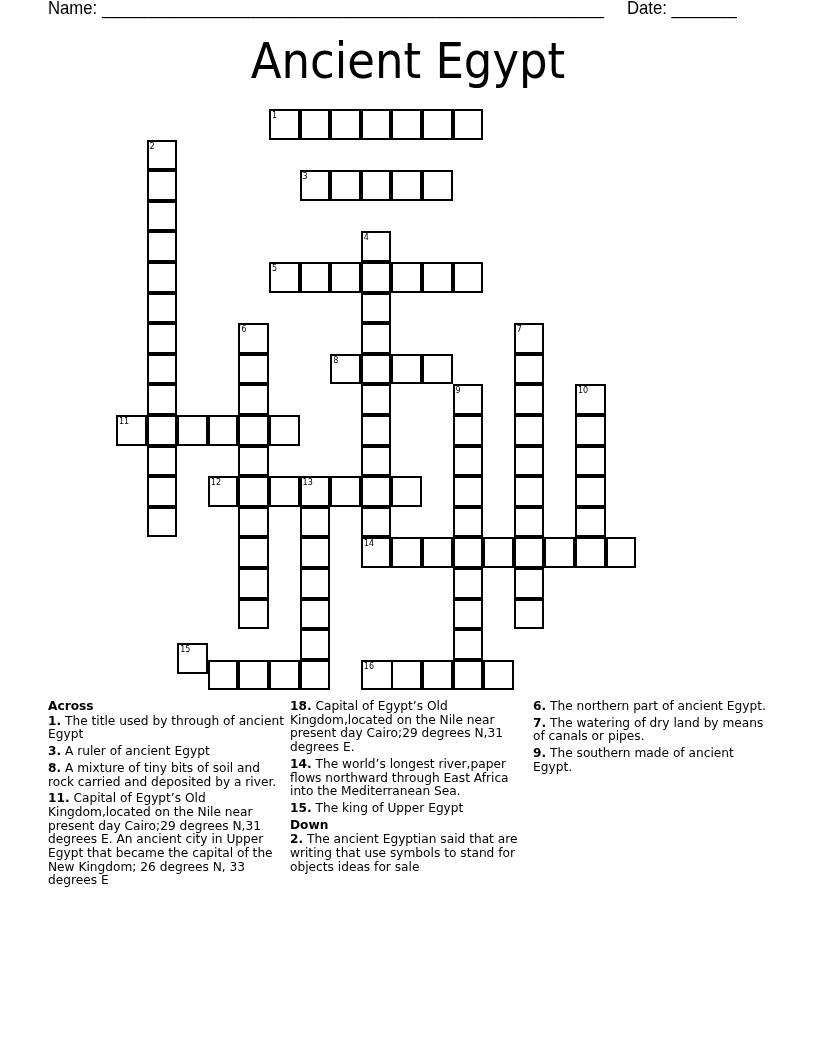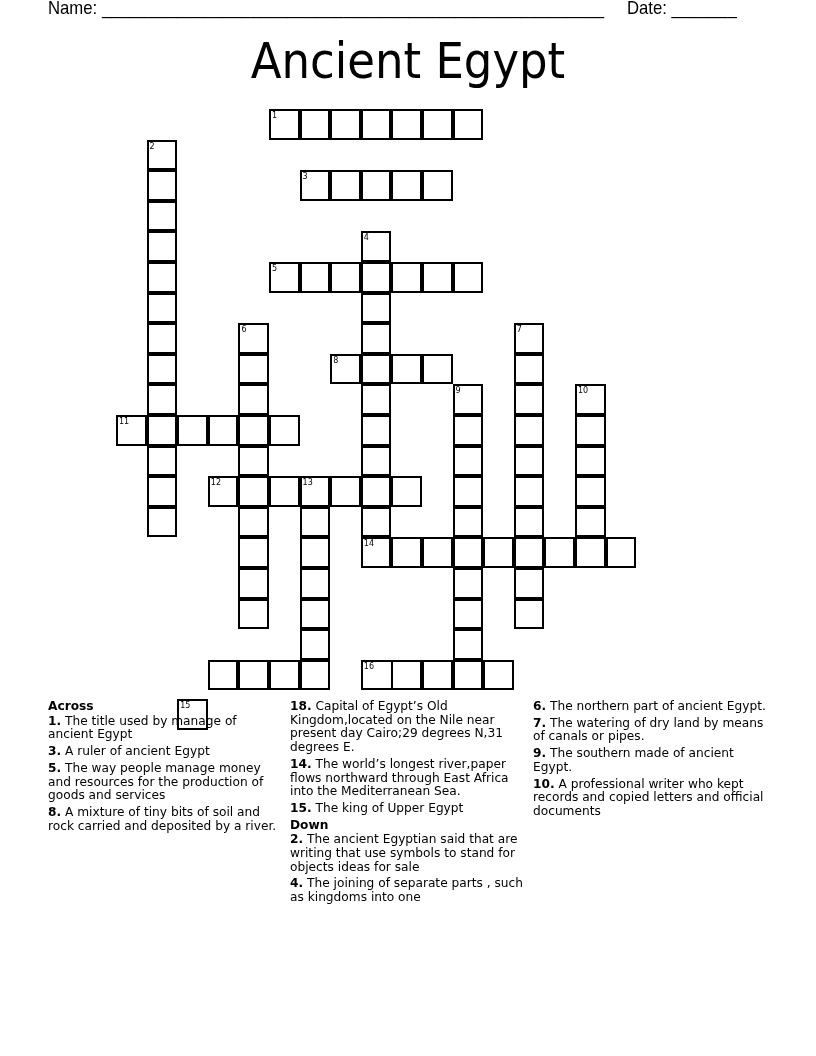--- a/index.html
+++ b/index.html
@@ -150,49 +150,47 @@
     <div class="cell" style="left: 300.6px; top: 538.4px;"></div>
     <div class="cell" style="left: 300.6px; top: 569px;"></div>
     <div class="cell" style="left: 300.6px; top: 599.6px;"></div>
     <div class="cell" style="left: 300.6px; top: 630.2px;"></div>
     <div class="cell" style="left: 300.6px; top: 660.8px;"></div>
     <div class="cell" style="left: 392.4px; top: 538.4px;"></div>
     <div class="cell" style="left: 423px; top: 538.4px;"></div>
     <div class="cell" style="left: 484.2px; top: 538.4px;"></div>
     <div class="cell" style="left: 545.4px; top: 538.4px;"></div>
     <div class="cell" style="left: 606.6px; top: 538.4px;"></div>
-    <div class="cell" style="left: 178.2px; top: 700px;">
+    <div class="cell" style="left: 178.2px; top: 644px;">
       <span class="num">15</span>
     </div>
     <div class="cell" style="left: 208.8px; top: 660.8px;"></div>
     <div class="cell" style="left: 239.4px; top: 660.8px;"></div>
     <div class="cell" style="left: 270px; top: 660.8px;"></div>
     <div class="cell" style="left: 361.8px; top: 660.8px; padding-left: 36px;">
       <span class="num">16</span>
     </div>
     <div class="cell" style="left: 392.4px; top: 660.8px;"></div>
     <div class="cell" style="left: 423px; top: 660.8px;"></div>
     <div class="cell" style="left: 484.2px; top: 660.8px;"></div>
   </div>
 
 <div class="clues" id="col1">
   <div class="section">Across</div>
-  <div class="clue"><b>1.</b><span> The title used by manage of ancient Egypt</span></div>
+  <div class="clue"><b>1.</b><span> The title used by through of ancient Egypt</span></div>
   <div class="clue"><b>3.</b><span> A ruler of ancient Egypt</span></div>
-  <div class="clue"><b>5.</b><span> The way people manage money and resources for the production of goods and services</span></div>
   <div class="clue"><b>8.</b><span> A mixture of tiny bits of soil and rock carried and deposited by a river.</span></div>
+  <div class="clue"><b>11.</b><span> Capital of Egypt’s Old Kingdom,located on the Nile near present day Cairo;29 degrees N,31 degrees E. An ancient city in Upper Egypt that became the capital of the New Kingdom; 26 degrees N, 33 degrees E</span></div>
 </div>
 
 <div class="clues" id="col2">
   <div class="clue"><b>18.</b><span> Capital of Egypt’s Old Kingdom,located on the Nile near present day Cairo;29 degrees N,31 degrees E.</span></div>
   <div class="clue"><b>14.</b><span> The world’s longest river,paper flows northward through East Africa into the Mediterranean Sea.</span></div>
   <div class="clue"><b>15.</b><span> The king of Upper Egypt</span></div>
   <div class="section">Down</div>
   <div class="clue"><b>2.</b><span> The ancient Egyptian said that are writing that use symbols to stand for objects ideas for sale</span></div>
-  <div class="clue"><b>4.</b><span> The joining of separate parts , such as kingdoms into one</span></div>
 </div>
 
 <div class="clues" id="col3">
   <div class="clue"><b>6.</b><span> The northern part of ancient Egypt.</span></div>
   <div class="clue"><b>7.</b><span> The watering of dry land by means of canals or pipes.</span></div>
   <div class="clue"><b>9.</b><span> The southern made of ancient Egypt.</span></div>
-  <div class="clue"><b>10.</b><span> A professional writer who kept records and copied letters and official documents</span></div>
 </div>
 
 </body></html>

